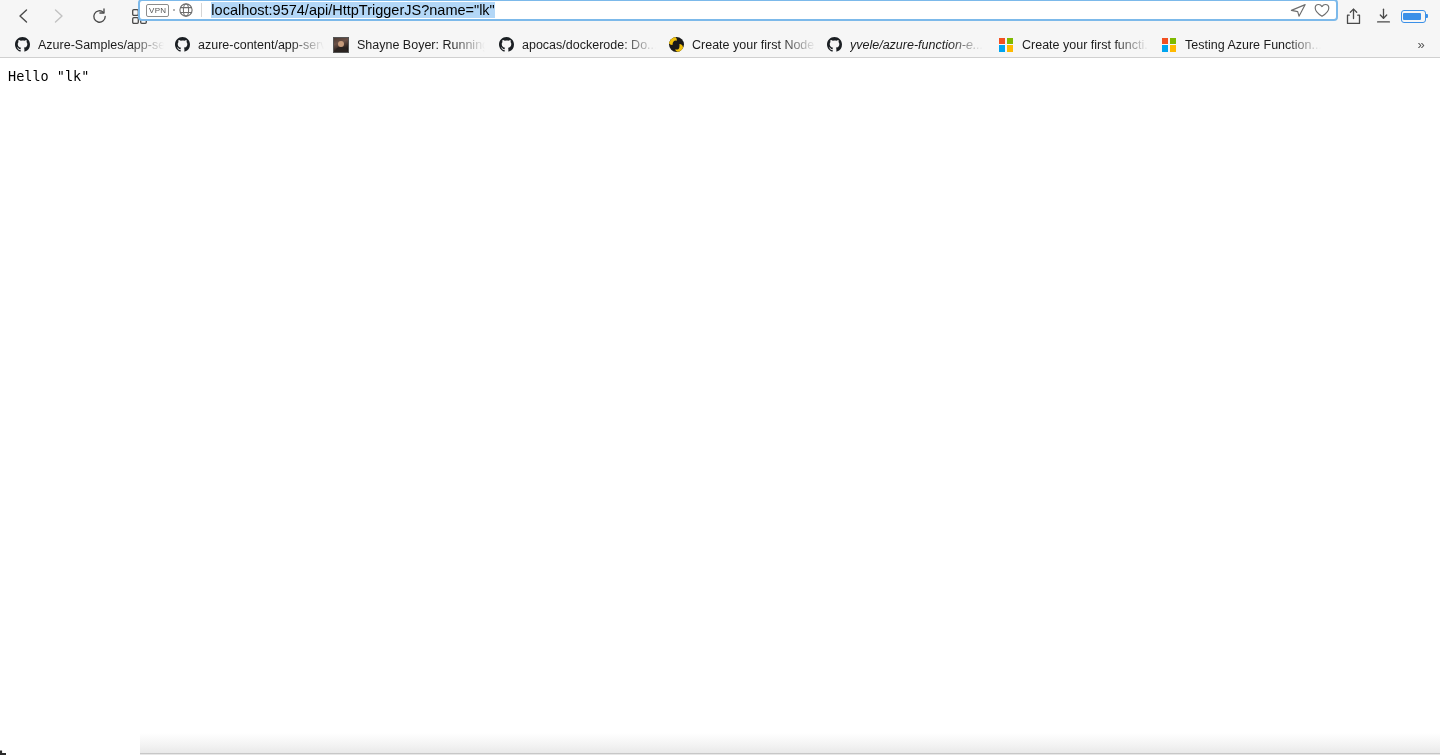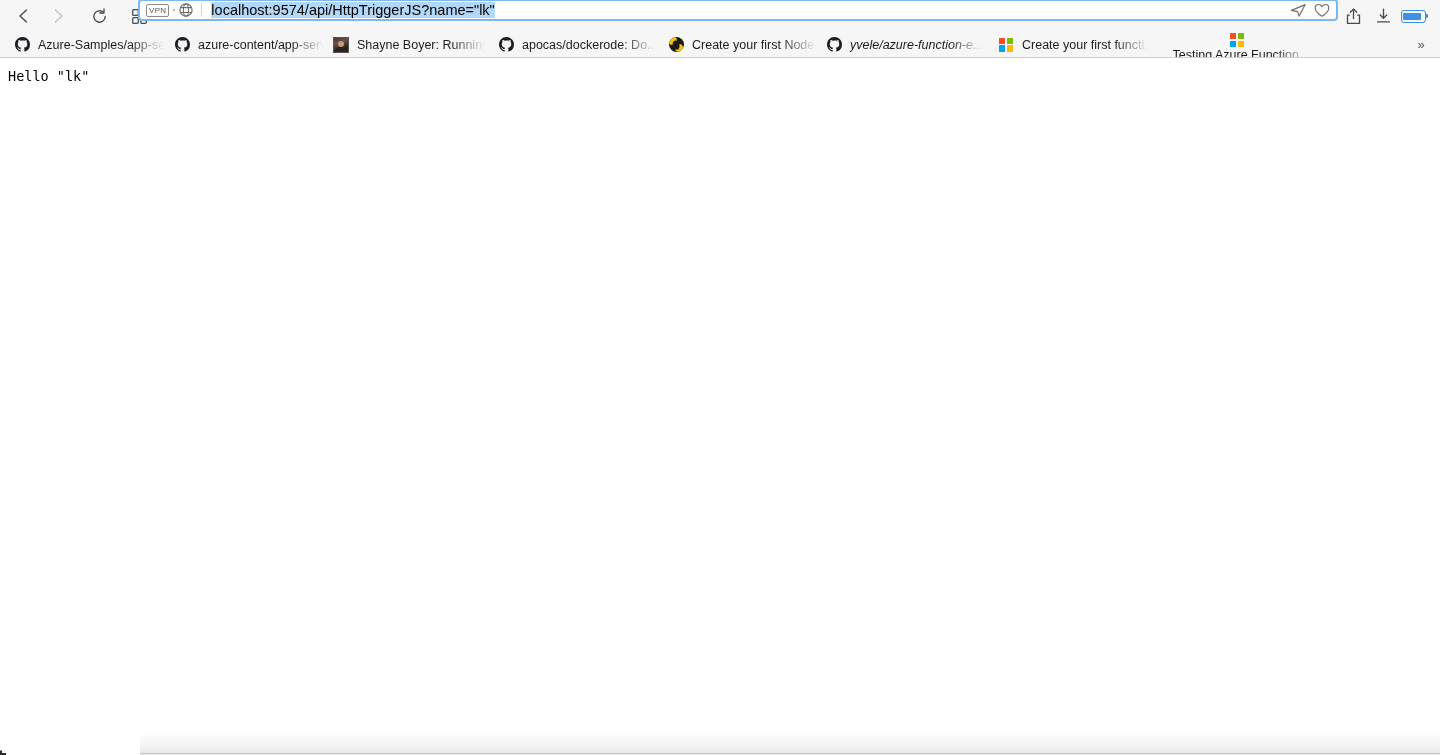--- a/index.html
+++ b/index.html
@@ -490,21 +490,21 @@
         <span class="ms-logo">
           <i style="background:#f25022"></i>
             <i style="background:#7fba00"></i>
           <i style="background:#00a4ef"></i>
             <i style="background:#ffb900"></i>
         </span>
       </span>
       <span class="lbl">Create your first functi...</span>
     </div>
 
-    <div class="bm" style="padding-left:12px; width:160px;flex-direction:column;">
+    <div class="bm" style="padding-left:12px; width:160px;">
       <span class="fav">
         <span class="ms-logo">
           <i style="background:#f25022"></i>
             <i style="background:#7fba00"></i>
           <i style="background:#00a4ef"></i>
             <i style="background:#ffb900"></i>
         </span>
       </span>
       <span class="lbl">Testing Azure Function...</span>
     </div>

